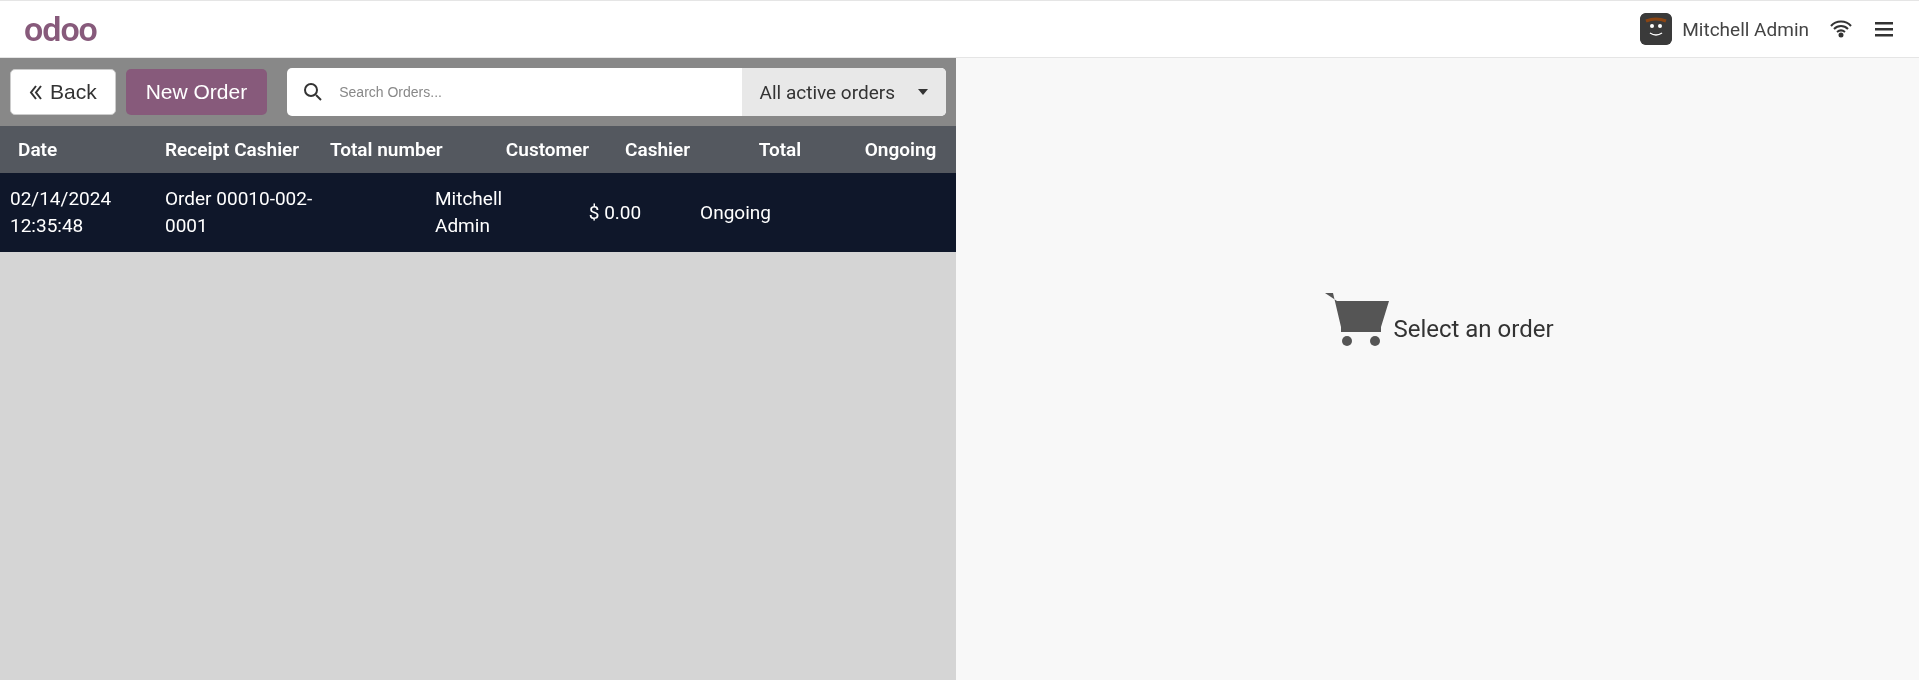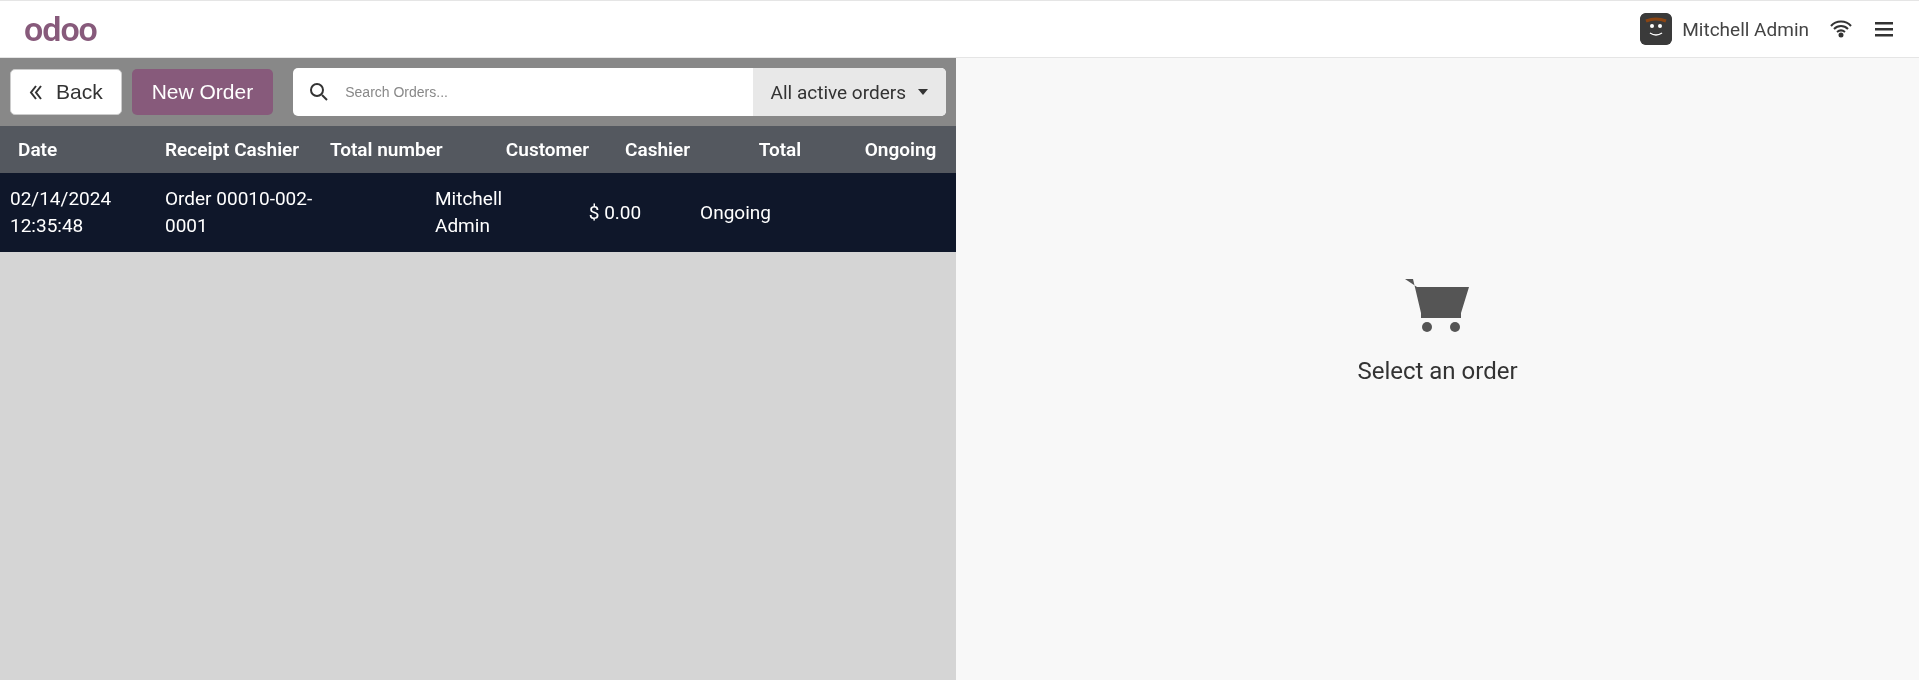--- a/index.html
+++ b/index.html
@@ -87,21 +87,21 @@
     .back-button {
       background: #fff;
       border: 1px solid #ccc;
       border-radius: 5px;
       padding: 10px 18px;
       font-size: 21px;
       color: #333;
       cursor: pointer;
       display: flex;
       align-items: center;
-      gap: 12px;
+      gap: 6px;
     }
     .new-order-button {
       background: #875A7B;
       color: #fff;
       border: none;
       border-radius: 5px;
       padding: 11px 20px;
       font-size: 21px;
       cursor: pointer;
     }
@@ -134,21 +134,21 @@
     }
     .filter-dropdown {
       background: #e8e8e8;
       height: 100%;
       padding: 0 18px;
       display: flex;
       align-items: center;
       font-size: 19px;
       color: #333;
       cursor: pointer;
-      gap: 12px;
+      gap: 23px;
     }
     .table-header {
       display: flex;
       background: #54585f;
       color: #fff;
       font-weight: 600;
       font-size: 19px;
       padding: 12px 0;
     }
     .col-date { width: 165px; padding-left: 18px; }
@@ -185,21 +185,21 @@
     .cart-icon {
       color: #555;
       margin-bottom: 20px;
     }
     .select-order-text {
       font-size: 24px;
       color: #333;
     }
     .empty-state {
       display: flex;
-      flex-direction: column;
+      flex-direction: row;
       align-items: center;
       justify-content: space-between;
       margin-top: -80px;
     }
     svg { display: block; }
   </style>
 </head>
 <body>
 
 <div class="top-bar">

